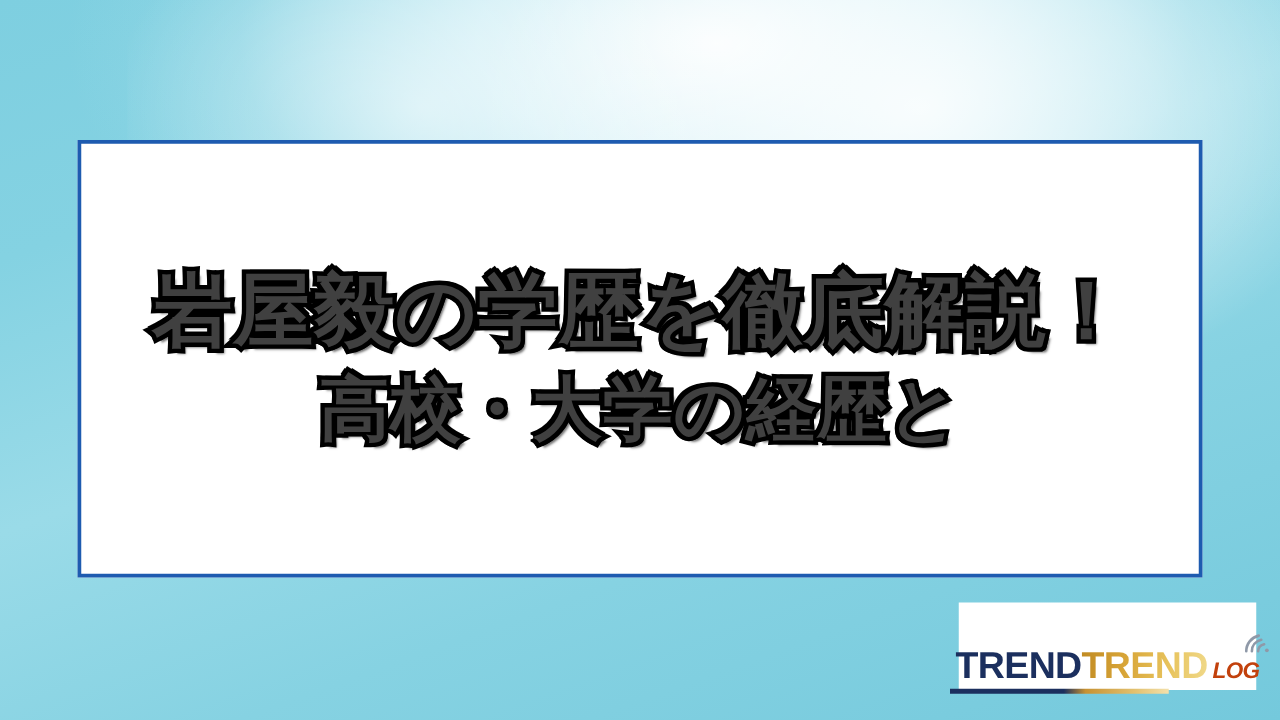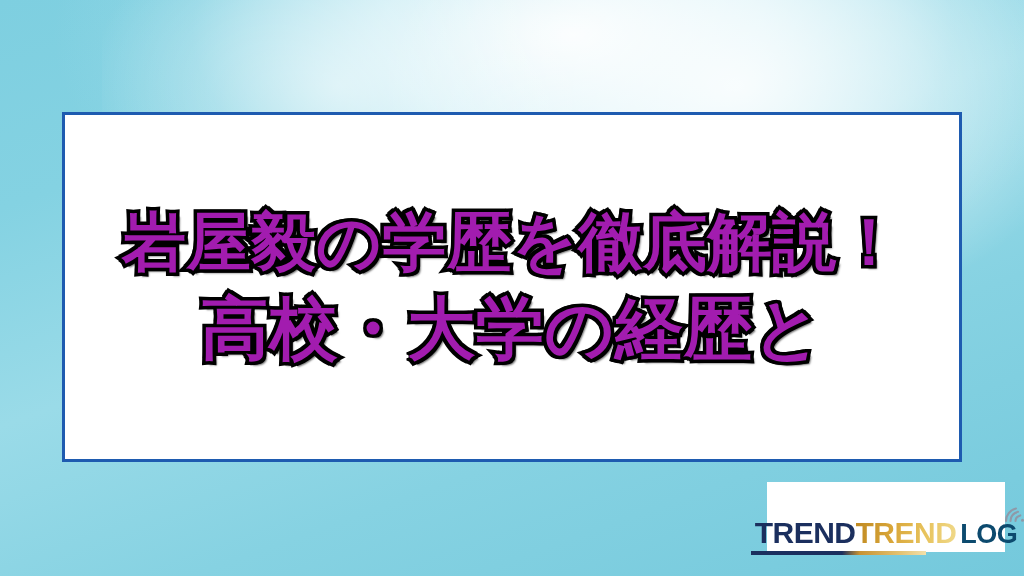--- a/index.html
+++ b/index.html
@@ -47,32 +47,32 @@
 
   #title-block {
     width:100%;
     text-align:center;
     padding:0 12px;
   }
 
   .title-line {
     font-family:"DejaVu Sans", sans-serif;
     font-weight:bold;
-    color:#a21caf;
+    color:#404040;
     letter-spacing:0.012em;
     line-height:1.12;
     white-space:nowrap;
     -webkit-text-stroke:7px #000000;
     paint-order:stroke fill;
     text-shadow:
        3px 3px 0 #000, -3px 3px 0 #000, 3px -3px 0 #000, -3px -3px 0 #000,
        4px 4px 2px rgba(0,0,0,0.55);
   }
   #title-line-1 { font-size:64px; }
-  #title-line-2 { font-size:68px; margin-top:12px; }
+  #title-line-2 { font-size:56px; margin-top:12px; }
   #title-line-3 { font-size:58px; margin-top:8px; }
 
   
   #logo-badge {
     position:absolute;
     left:767px; top:482px;
     width:238px; height:70px;
     background:#ffffff;
     display:flex;
     align-items:center;
@@ -94,24 +94,25 @@
     line-height:1;
   }
   #logo-trend { color:#1b2f5e; }
   #logo-buzz {
     background:linear-gradient(95deg,#c08a22 0%, #d8a538 35%, #e8c45e 70%, #f0d98a 100%);
     -webkit-background-clip:text;
     background-clip:text;
     color:transparent;
   }
   #logo-log {
-    color:#0c4a6e;
-    font-size:27px;
+    color:#c2410c;
+    font-size:18px;
     letter-spacing:-0.5px;
     margin-left:4px;
+    font-style:italic;
   }
   #logo-underline {
     position:absolute;
     left:2px; bottom:-7px;
     width:175px; height:4px;
     background:linear-gradient(90deg,#1b2f5e 0%, #1b2f5e 52%, #c79233 62%, #e3c271 85%, #f3e0ab 100%);
   }
   #wifi-icon {
     position:absolute;
     right:-4px; top:-19px;

